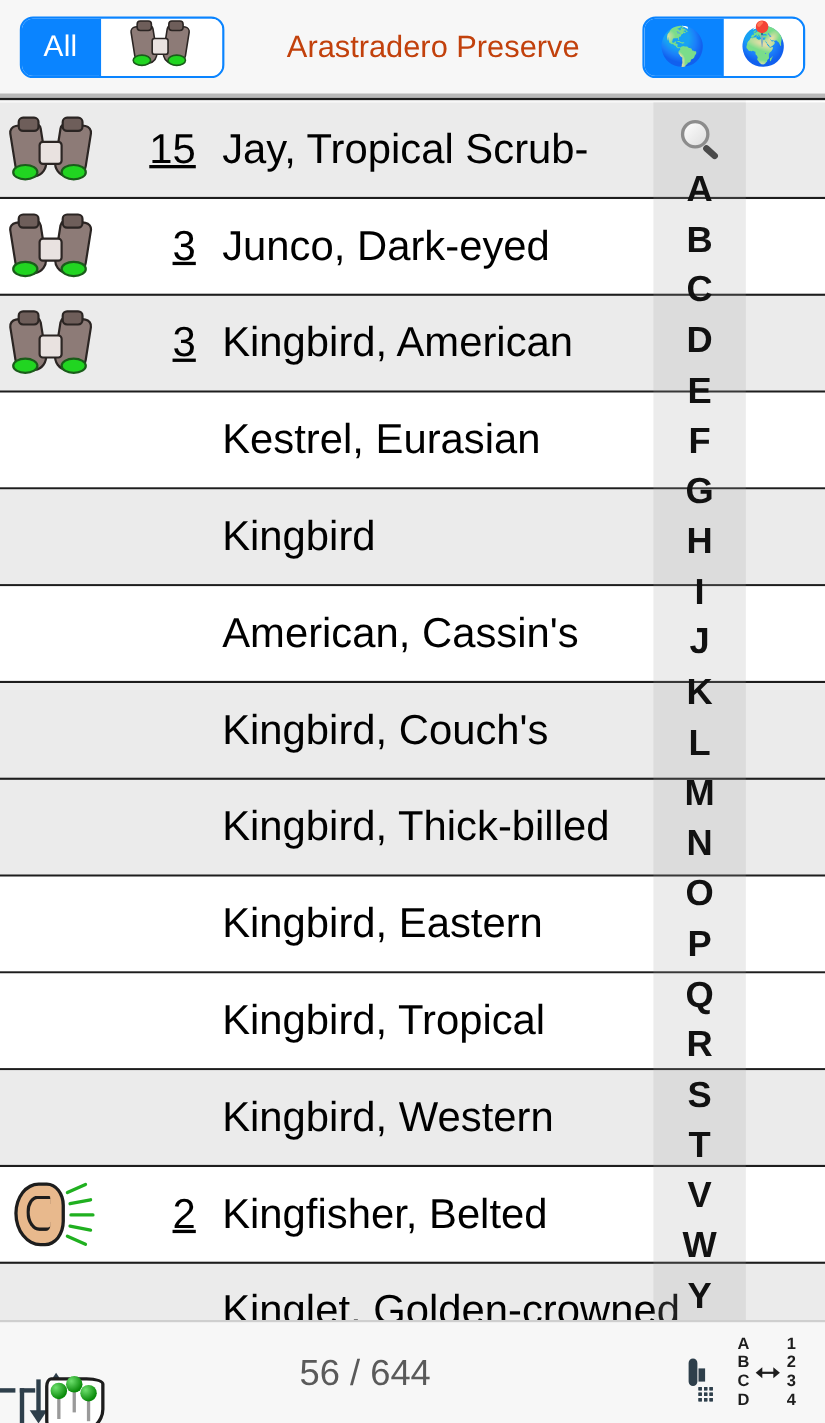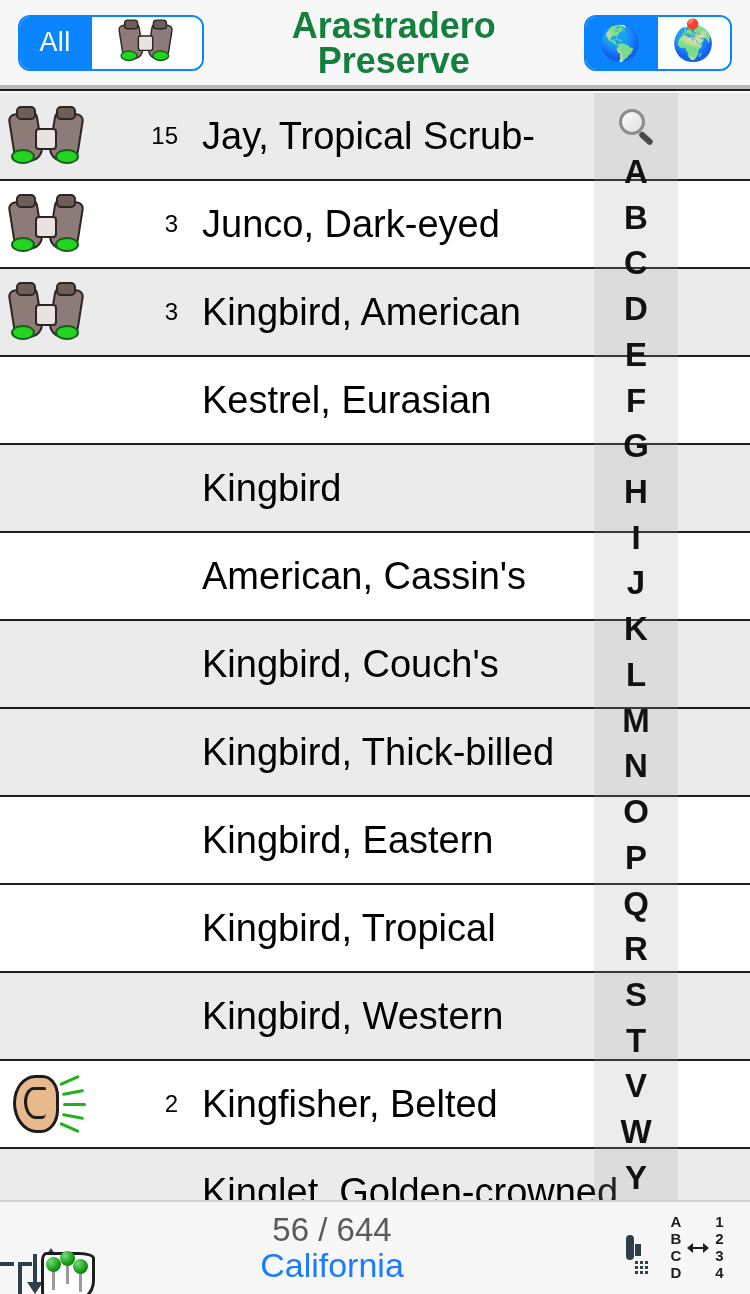--- a/index.html
+++ b/index.html
@@ -27,22 +27,22 @@
     display:flex; align-items:center; justify-content:center;
     min-width:72px; padding:0 14px; background:#fff;
     border-right:2px solid #0a84ff;
   }
   .seg-cell:last-child{ border-right:none; }
   .seg-cell.on{ background:#0a84ff; }
   .seg-cell .lbl{ font-size:27px; color:#0a84ff; letter-spacing:.3px; }
   .seg-cell.on .lbl{ color:#ffffff; }
 
   .title{
-    flex:1; text-align:center; color:#15803d;
-    font-size:36px; line-height:35px; font-weight:700;
+    flex:1; text-align:center; color:#c2410c;
+    font-size:28px; line-height:35px; font-weight:400;
     padding:0 10px;
   }
 
   
   .list-top-rule{
     position:absolute; left:0; top:85px; width:750px; height:6px;
     background:#b9b9b9; border-bottom:2px solid #1d1d1d;
   }
   .list{
     position:absolute; left:0; top:93px; width:750px; height:1107px;
@@ -54,21 +54,21 @@
     border-bottom:2px solid #1d1d1d;
     background:#ffffff;
   }
   .row.alt{ background:#ebebeb; }
   .row-ico{
     width:96px; min-width:96px; height:88px;
     display:flex; align-items:center; justify-content:center;
   }
   .row-count{
     width:84px; min-width:84px; text-align:right;
-    font-size:24px; color:#000; padding-right:2px;
+    font-size:38px; color:#000; padding-right:2px;text-decoration:underline;
   }
   .row-name{
     flex:1; font-size:38px; color:#000;
     padding-left:22px; white-space:nowrap; overflow:hidden;
   }
 
   
   .ico-bino{ position:relative; width:82px; height:60px; }
   .ico-bino .tube{
     position:absolute; width:30px; height:50px; background:#8d7b77;
@@ -431,21 +431,20 @@
             </span>
           <span class="pin p3">
               <span class="bead"></span>
             </span>
         </span>
       </div>
     </div>
 
     <div class="bb-center">
       <div class="bb-count">56 / 644</div>
-      <div class="bb-region">California</div>
     </div>
 
     <div class="bb-right">
       <div>
         <span class="ico-calc">
           <span class="disp"></span>
           <span class="keys">
             <span class="k"></span>
               <span class="k"></span>
               <span class="k"></span>

